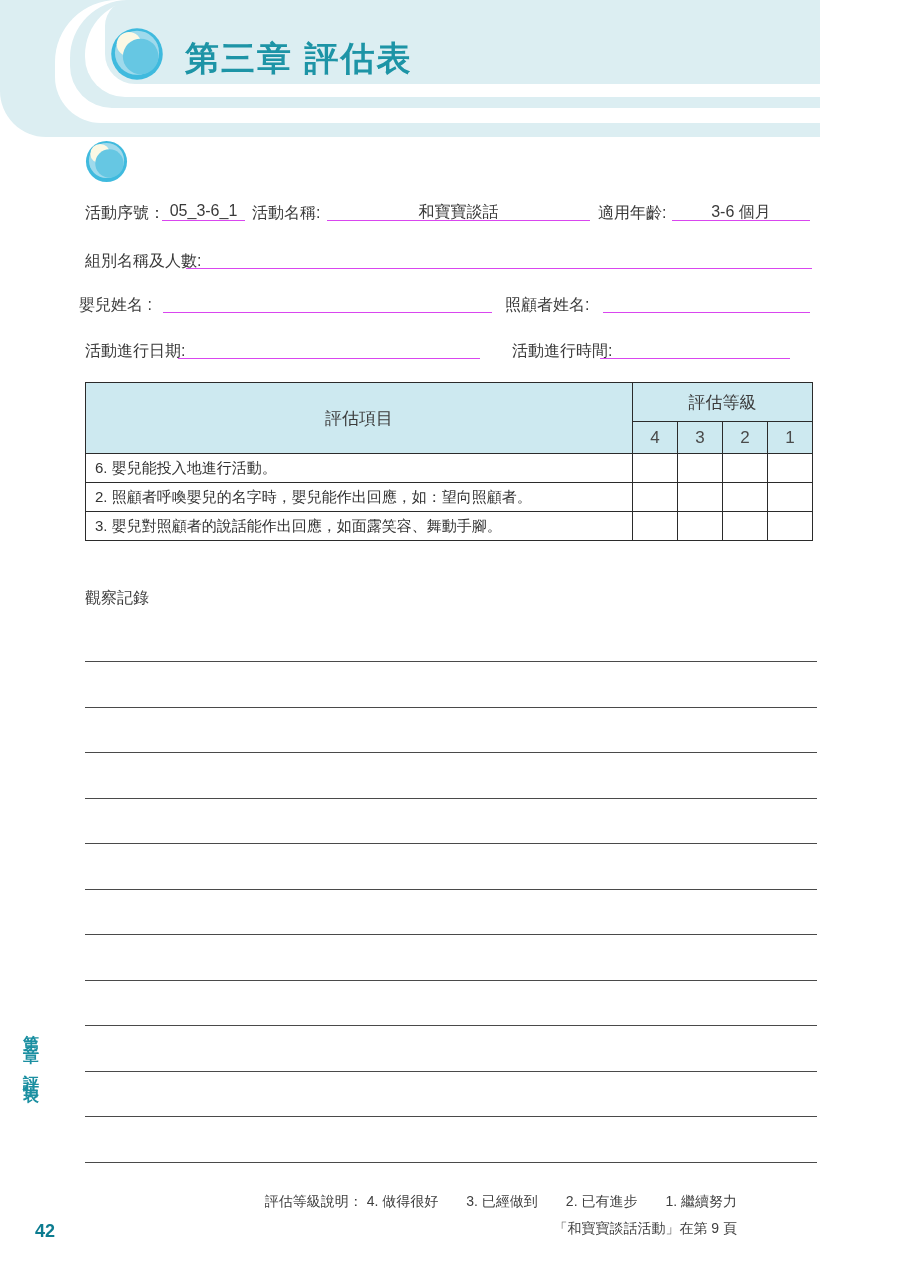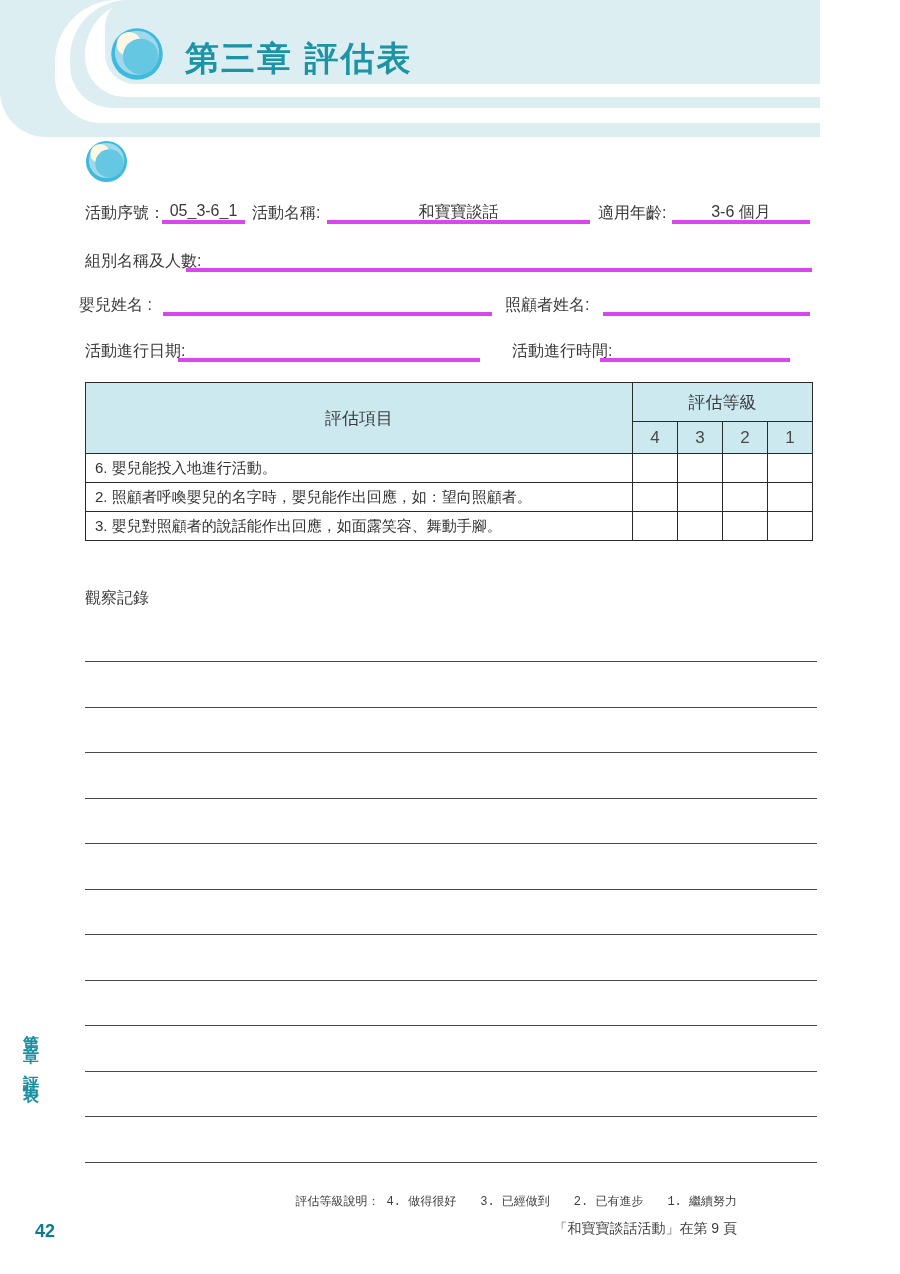--- a/index.html
+++ b/index.html
@@ -21,21 +21,21 @@
   }
   
   .section-bubble{position:absolute;left:85px;top:140px;width:43px;height:43px;}
   .section-title{
     position:absolute;left:141px;top:148px;font-size:25px;font-weight:bold;
     color:#272727;letter-spacing:1px;white-space:nowrap;
   }
   
   .flabel{position:absolute;font-size:16px;color:#3a3a3a;white-space:nowrap;}
   .blank{
-    position:absolute;height:18px;border-bottom:4px solid #d946ef;
+    position:absolute;height:18px;border-bottom:1px solid #d946ef;
     font-size:16px;color:#3a3a3a;text-align:center;white-space:nowrap;
   }
   
   .assess-table{
     position:absolute;left:85px;top:382px;width:727px;
     border-collapse:collapse;table-layout:fixed;
   }
   .assess-table th,.assess-table td{
     border:1.6px solid #2b2b2b;font-weight:normal;overflow:hidden;
   }
@@ -49,21 +49,21 @@
   .assess-table td.slot{background:#ffffff;}
   
   .obs-label{position:absolute;left:85px;top:588px;font-size:16px;color:#3a3a3a;}
   .ruled-line{position:absolute;left:85px;width:732px;height:0;border-top:1.6px solid #4a4a4a;}
   
   .side-vertical{
     position:absolute;left:23px;top:1022px;writing-mode:vertical-rl;
     font-size:16px;font-weight:bold;color:#1b8fa1;letter-spacing:6px;line-height:16px;
   }
   .footer-legend{
-    position:absolute;right:83px;top:1193px;font-size:12px;color:#3f3f3f;white-space:nowrap;font-family:Liberation Mono, monospace;
+    position:absolute;right:83px;top:1193px;font-size:14px;color:#3f3f3f;white-space:nowrap;
   }
   .footer-ref{
     position:absolute;right:83px;top:1220px;font-size:14px;color:#3f3f3f;white-space:nowrap;
   }
   .page-num{position:absolute;left:35px;top:1221px;font-size:18px;font-weight:bold;color:#0c7c90;}
 </style>
 </head>
 <body>
 
 <div class="page">

